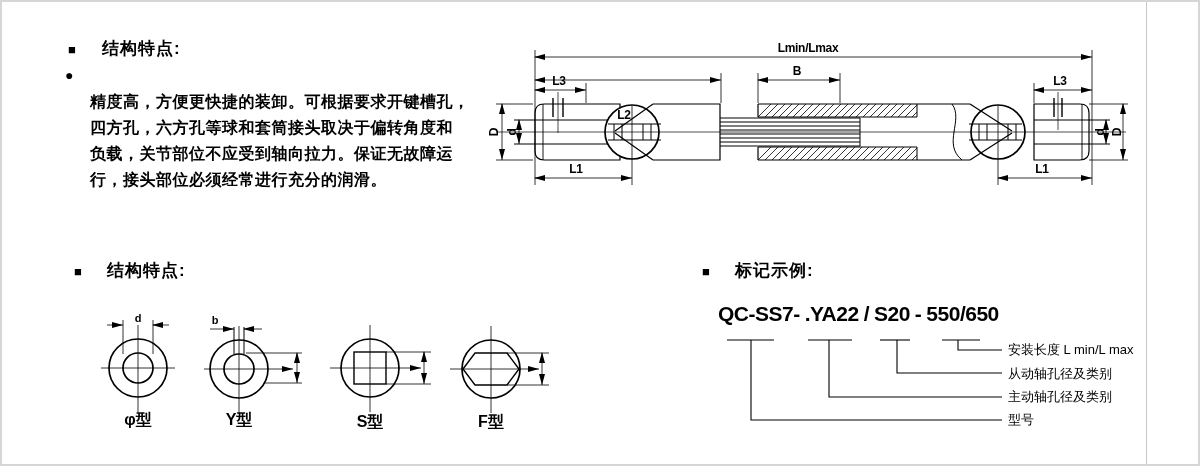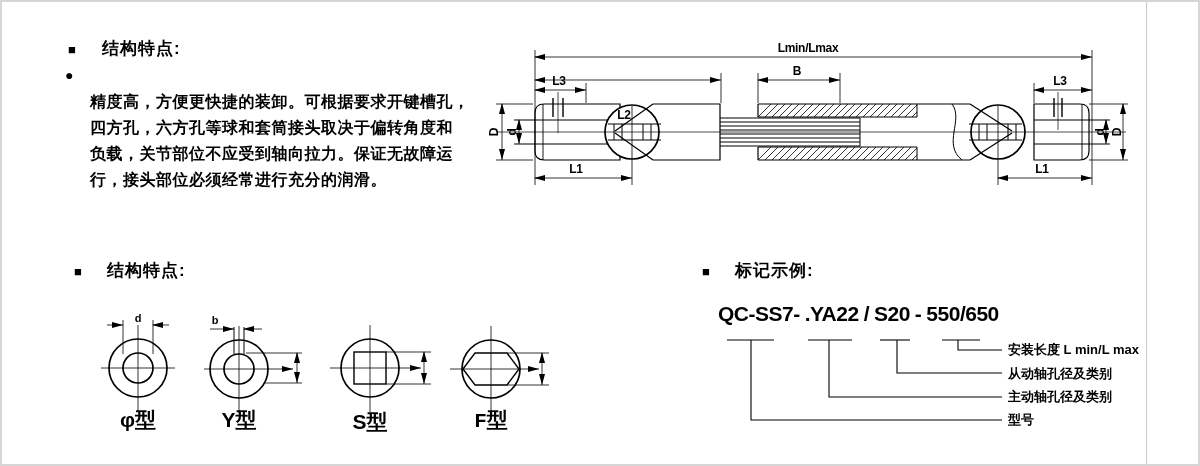--- a/index.html
+++ b/index.html
@@ -10,24 +10,24 @@
   svg.linework{position:absolute;left:0;top:0;}
   .t{position:absolute;white-space:nowrap;color:#000;}
   .sec-marker{font-size:13px;line-height:13px;}
   .sec-head{font-weight:700;font-size:17px;line-height:19px;letter-spacing:1px;margin-left:12px;}
   .feat-bullet{font-size:14px;line-height:14px;}
   .feat-line{font-weight:700;font-size:16px;line-height:20px;letter-spacing:.5px;}
   .dim-label{font-weight:700;font-size:12px;line-height:12px;letter-spacing:-.3px;
              transform:translate(-50%,-50%);}
   .dim-label.rot{transform:translate(-50%,-50%) rotate(-90deg);}
   .dim-label.sm{font-size:11px;}
-  .type-label{font-weight:700;font-size:21px;line-height:16px;transform:translateX(-50%);}
+  .type-label{font-weight:700;font-size:16px;line-height:16px;transform:translateX(-50%);}
   .code-row{display:flex;gap:5px;font-weight:700;font-size:21px;line-height:24px;
             letter-spacing:-.5px;}
-  .mark-label{font-weight:700;font-size:13px;line-height:15px;}
+  .mark-label{font-weight:400;font-size:13px;line-height:15px;}
 </style>
 </head>
 <body>
 
 <div class="page">
   <div class="page-rule" style="left:1144px;"></div>
 
   <svg class="linework" width="1200" height="466" viewBox="0 0 1200 466">
     <defs>
       <marker id="aE" viewBox="0 0 12 8" markerWidth="12" markerHeight="8" refX="11" refY="4" orient="auto" markerUnits="userSpaceOnUse">
@@ -211,21 +211,21 @@
   <div class="t dim-label rot" style="left:1098px;top:130px;">d</div>
   <div class="t dim-label rot" style="left:1115px;top:130px;">D</div>
 
   <div class="t sec-marker" style="left:72px;top:263px;">■</div>
   <div class="t sec-head" style="left:93px;top:259px;">结构特点:</div>
   <div class="t dim-label sm" style="left:136px;top:316px;">d</div>
   <div class="t dim-label sm" style="left:213px;top:318px;">b</div>
   <div class="t type-label" style="left:136px;top:410px;">φ型</div>
   <div class="t type-label" style="left:237px;top:410px;">Y型</div>
   <div class="t type-label" style="left:368px;top:412px;">S型</div>
-  <div class="t type-label" style="left:489px;top:412px;font-family:Liberation Mono, monospace;">F型</div>
+  <div class="t type-label" style="left:489px;top:412px;">F型</div>
 
   <div class="t sec-marker" style="left:700px;top:263px;">■</div>
   <div class="t sec-head" style="left:721px;top:259px;">标记示例:</div>
   <div class="t code-row" style="left:716px;top:300px;text-align:center;">
     <span>QC-SS7-</span>
     <span>.YA22</span>
     <span>/</span>
     <span>S20</span>
     <span>-</span>
     <span>550/650</span>

